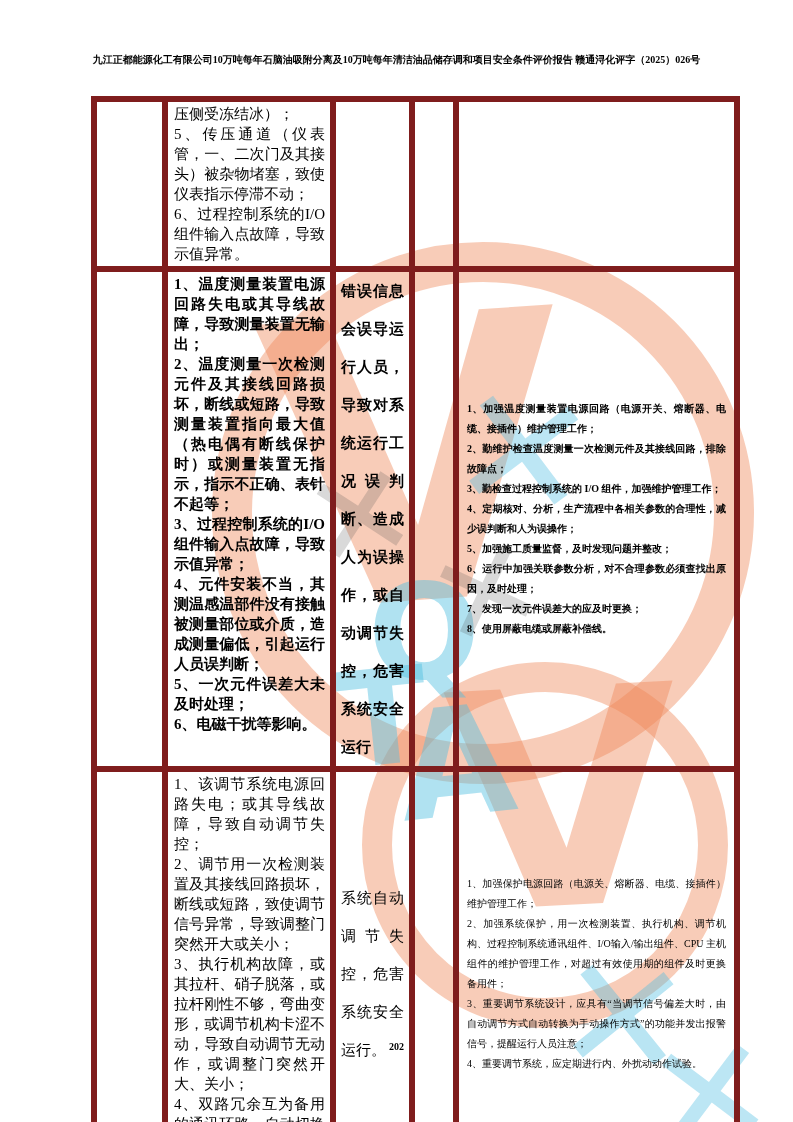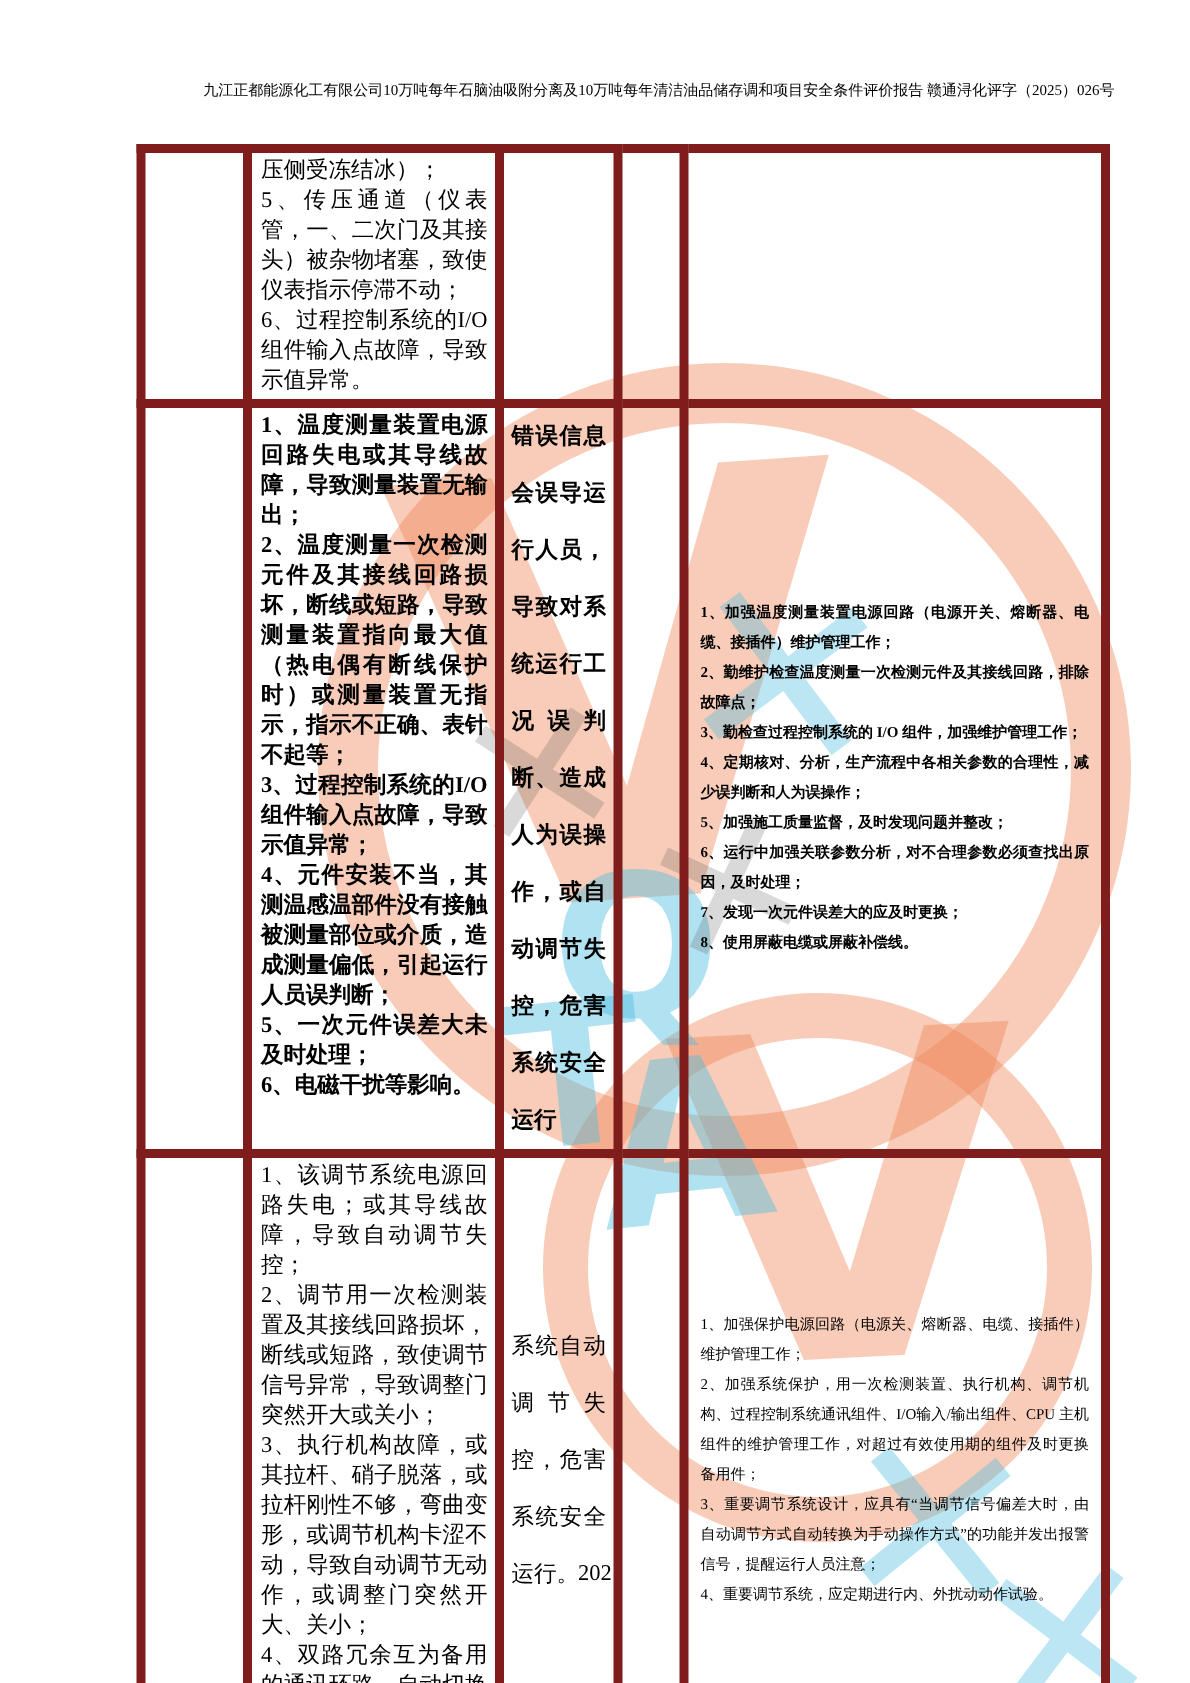--- a/index.html
+++ b/index.html
@@ -7,22 +7,22 @@
     position:relative;
     width:793px;height:1122px;
     background:#ffffff;
     overflow:hidden;
     font-family:"Liberation Serif","DejaVu Serif",serif;
     color:#000;
   }
   
   .doc-header{
     position:absolute;top:53px;left:50px;right:50px;
-    text-align:right;
-    font-size:10px;font-weight:normal;
+    text-align:center;
+    font-size:10px;font-weight:bold;
     letter-spacing:0;
     white-space:nowrap;
     z-index:3;
   }
   
   .watermark{position:absolute;inset:0;z-index:1;pointer-events:none;}
   .wm{position:absolute;line-height:1;font-family:"DejaVu Sans","Liberation Sans",sans-serif;font-weight:bold;}
   .wm-ring1{left:212px;top:242px;width:462px;height:462px;border:40px solid rgba(238,134,86,0.42);border-radius:50%;}
   .wm-v1{left:262px;top:268px;font-size:392px;color:rgba(238,134,86,0.42);transform:rotate(-4deg);}
   .wm-ring2{left:362px;top:662px;width:306px;height:306px;border:30px solid rgba(238,134,86,0.42);border-radius:50%;}
@@ -68,22 +68,23 @@
     padding:2px 8px;
     font-size:10px;line-height:20px;
     text-align:justify;
     white-space:pre-line;
     overflow:hidden;
   }
   
   .page-number{
     position:absolute;top:1041px;left:0;right:0;
     text-align:center;
-    font-size:15px;
+    font-size:10px;
     z-index:3;
+    font-weight:bold;
   }
 </style>
 </head>
 <body>
 
 <div class="page">
 
   <div class="watermark">
     <div class="wm wm-ring1"></div>
     <div class="wm wm-v1">V</div>

